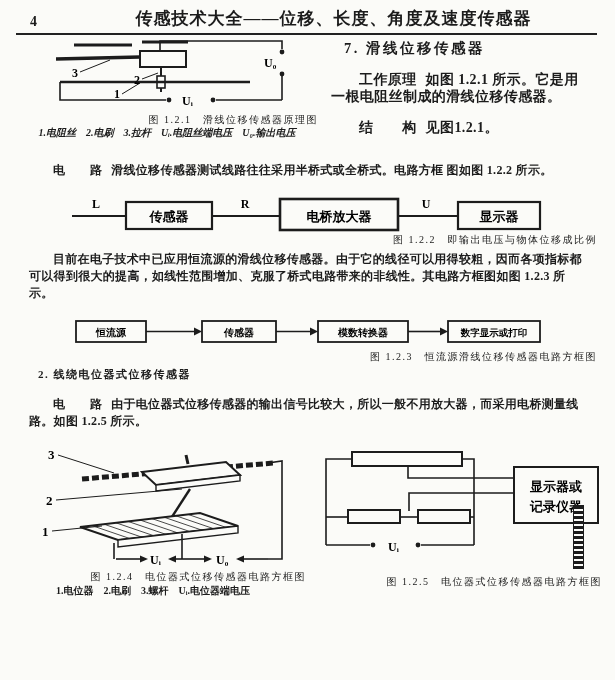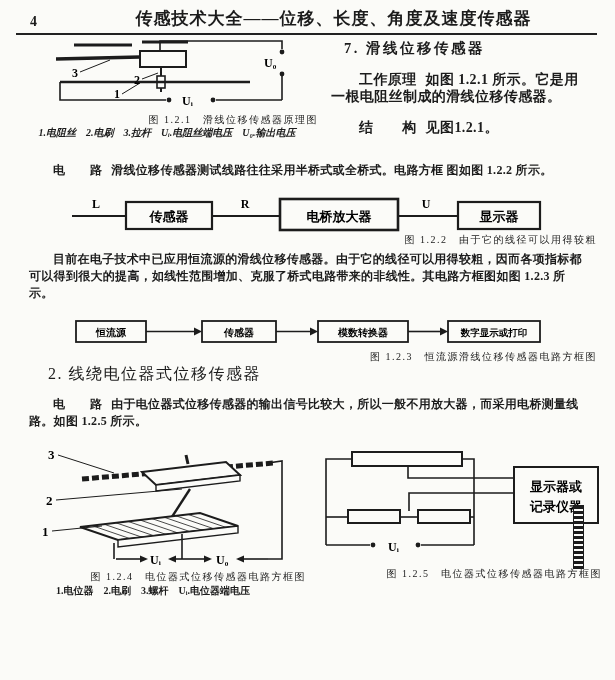--- a/index.html
+++ b/index.html
@@ -16,21 +16,21 @@
   .txtcol1{flex:1;font-size:14px;line-height:17.5px;font-weight:600;letter-spacing:.4px;}
   .txtcol1 h3{margin:2px 0 1px 26px;font-size:14.5px;letter-spacing:2.5px;font-weight:700;}
   p{margin:13px;}
   .body{font-size:12px;line-height:17px;font-weight:600;letter-spacing:.3px;text-indent:2em;}
   .runin{font-weight:700;margin-right:9px;}
   .figcap{text-align:right;font-weight:400;font-size:10px;letter-spacing:1.5px;margin-top:1px;}
   .figlegend{font-weight:700;font-size:10px;letter-spacing:0;text-align:center;line-height:12px;font-style:italic;}
   .figlegend-l{font-weight:700;font-size:10px;text-align:left;line-height:13px;margin-left:40px;}
   figure{margin:0;padding:0;}
   .fig-center{text-align:center;margin-top:3px;}
-  .h2{font-size:16px;font-weight:400;letter-spacing:1.5px;text-indent:2em;line-height:18px;margin:1px 0;}
+  .h2{font-size:11px;font-weight:700;letter-spacing:1.5px;text-indent:2em;line-height:18px;margin:1px 0;}
   .row2{display:flex;margin-top:2px;}
   .figcol24{width:302px;}
   .figcol25{flex:1;padding-top:2px;}
   svg{display:block;}
   .artifact{
     position:absolute;right:31px;top:505px;width:9px;height:62px;
     background:repeating-linear-gradient(#1c1c1c 0 3px,#fbfbf8 3px 5px);
     border:1px solid #1c1c1c;
   }
   svg text{font-family:"Liberation Serif","DejaVu Serif",serif;}
@@ -101,21 +101,21 @@
         <line x1="330" y1="24" x2="390" y2="24" stroke-width="1.8"></line>
         <rect x="390" y="10" width="82" height="27" stroke-width="2.2" fill="#fbfbf8"></rect>
       </g>
       <text x="28" y="16" font-size="12" font-weight="bold" text-anchor="middle">L</text>
       <text x="177" y="16" font-size="12" font-weight="bold" text-anchor="middle">R</text>
       <text x="358" y="16" font-size="12" font-weight="bold" text-anchor="middle">U</text>
       <text x="101" y="28.5" font-size="13" font-weight="bold" text-anchor="middle">传感器</text>
       <text x="271" y="28.5" font-size="13" font-weight="bold" text-anchor="middle">电桥放大器</text>
       <text x="431" y="28.5" font-size="13" font-weight="bold" text-anchor="middle">显示器</text>
     </svg>
-    <figcaption class="figcap">图 1.2.2　由于它的线径可以用得较粗</figcaption>
+    <figcaption class="figcap">图 1.2.2　即输出电压与物体位移成比例</figcaption>
   </figure>
 
   <p class="body" style="margin-top:4px">目前在电子技术中已应用恒流源的滑线位移传感器。由于它的线径可以用得较粗，因而各项指标都可以得到很大的提高，如线性范围增加、克服了桥式电路带来的非线性。其电路方框图如图 1.2.3 所示。</p>
 
   <figure class="fig-center">
     <svg width="474" height="34" viewBox="0 0 474 34" style="margin:0 auto">
       <g stroke="#1c1c1c" fill="none">
         <rect x="6" y="6" width="70" height="21" stroke-width="1.8" fill="#fbfbf8"></rect>
         <line x1="76" y1="16.5" x2="124" y2="16.5" stroke-width="1.6"></line>
         <rect x="132" y="6" width="74" height="21" stroke-width="1.8" fill="#fbfbf8"></rect>
@@ -211,18 +211,18 @@
           <rect x="208" y="22" width="84" height="56" fill="#fbfbf8" stroke-width="2"></rect>
         </g>
         <g fill="#1c1c1c">
           <circle cx="67" cy="100" r="2.4"></circle>
             <circle cx="112" cy="100" r="2.4"></circle>
         </g>
         <text x="82" y="106" font-size="12" font-weight="bold">Uᵢ</text>
         <text x="250" y="46" font-size="13" font-weight="bold" text-anchor="middle">显示器或</text>
         <text x="250" y="66" font-size="13" font-weight="bold" text-anchor="middle">记录仪器</text>
       </svg>
-      <figcaption class="figcap" style="margin-top:8px">图 1.2.5　电位器式位移传感器电路方框图</figcaption>
+      <figcaption class="figcap" style="margin-top:16px">图 1.2.5　电位器式位移传感器电路方框图</figcaption>
     </figure>
   </div>
 
   <div class="artifact"></div>
 </div>
 
 </body></html>

